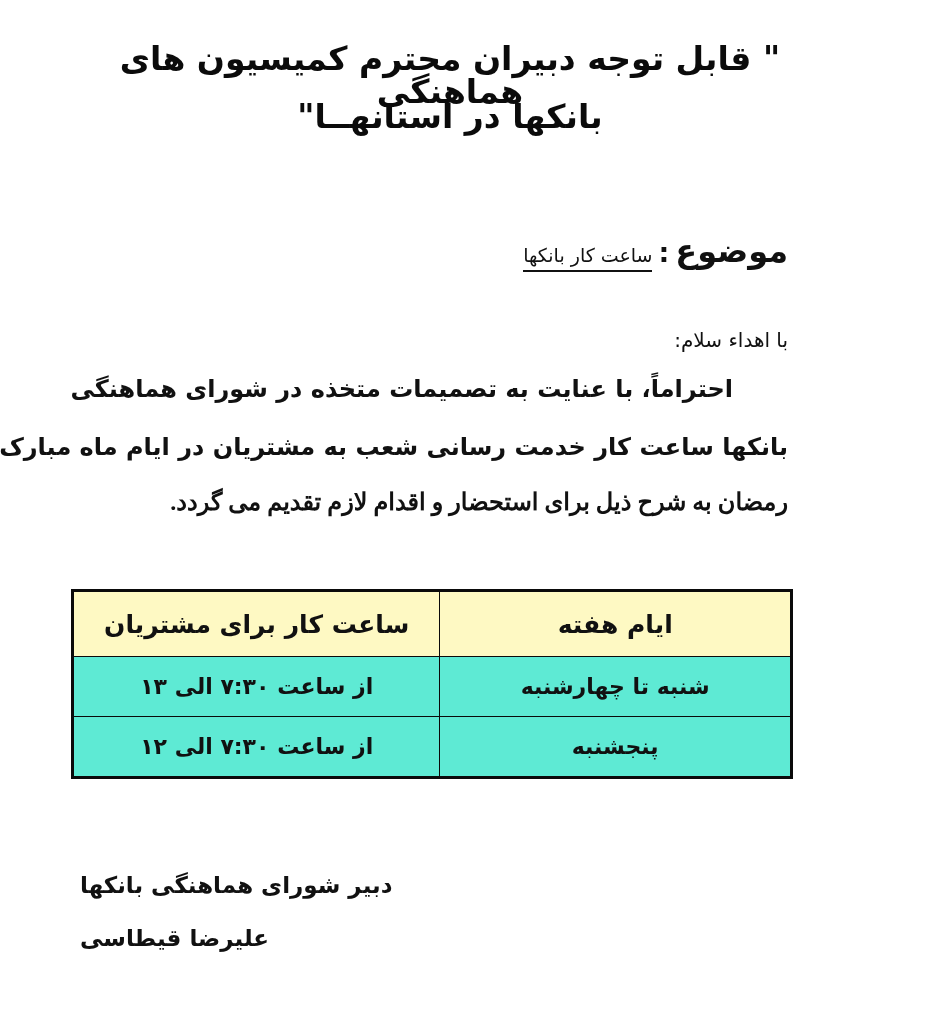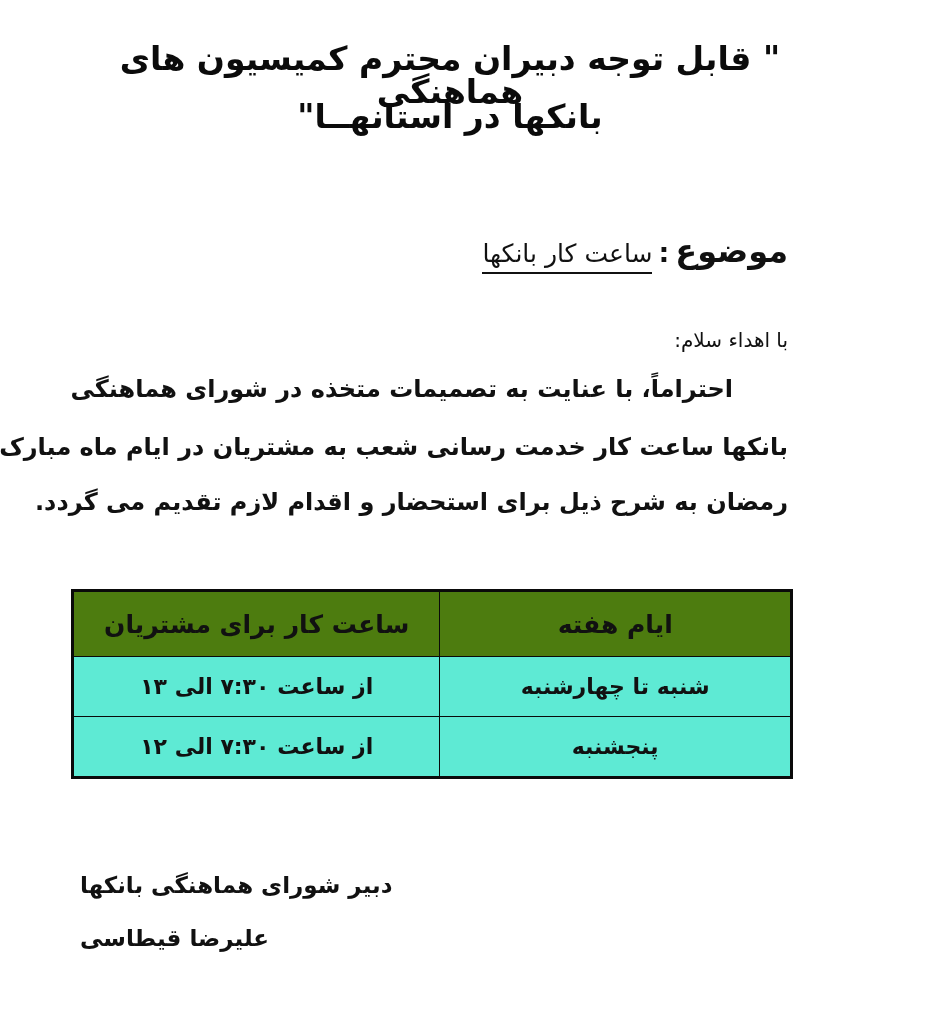--- a/index.html
+++ b/index.html
@@ -46,21 +46,21 @@
       font-weight: bold;
       font-size: 32px;
     }
     .subject .colon {
       font-weight: bold;
       margin: 0 6px;
     }
     .subject .value {
       border-bottom: 2px solid #111;
       padding-bottom: 4px;
-      font-size: 25px;
+      font-size: 19px;
     }
 
     .greeting {
       position: absolute;
       right: 150px;
       top: 328px;
       font-size: 20px;
       font-weight: normal;
     }
     .body-line {
@@ -75,38 +75,38 @@
     }
     .body-line.first {
       padding-right: 55px;
       width: 655px;
     }
     .body-line.last {
       text-align-last: right;
     }
     .bl1 { top: 375px; }
     .bl2 { top: 433px; }
-    .bl3 { top: 488px; }
+    .bl3 { top: 488px; font-family: Liberation Serif, serif; }
 
     table.hours {
       position: absolute;
       left: 71px;
       top: 589px;
       width: 722px;
       border-collapse: collapse;
       direction: rtl;
       border: 3px solid #0a0a0a;
     }
     table.hours th, table.hours td {
       border: 1.5px solid #0a0a0a;
       text-align: center;
       font-weight: bold;
     }
     table.hours th {
-      background: #4d7c0f;
+      background: #fef9c3;
       height: 62px;
       font-size: 25px;
     }
     table.hours td {
       height: 57px;
       font-size: 22px;
       background: #5eead4;
     }
     table.hours .col-days { width: 353px; }
     table.hours .col-hours { width: 369px; }

